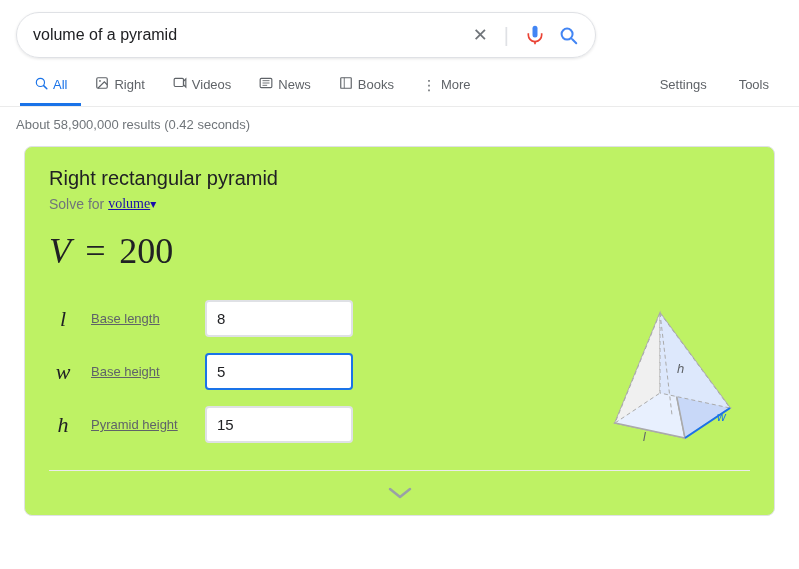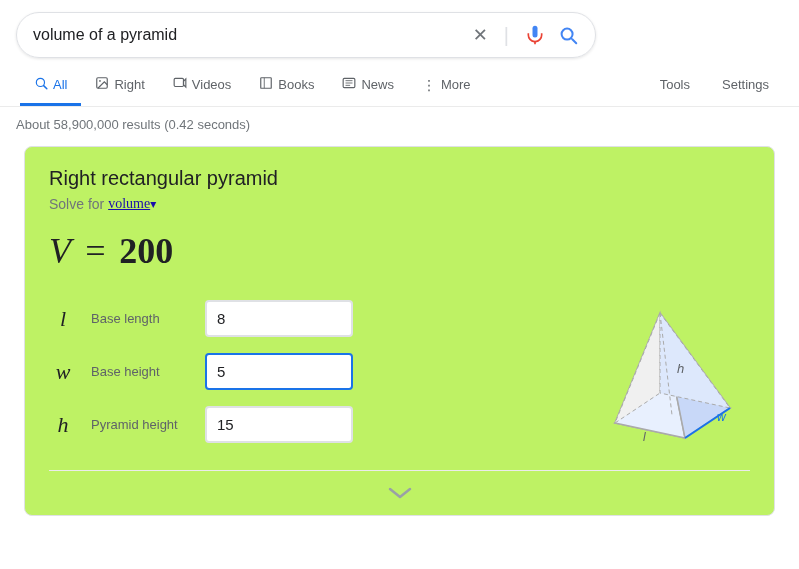--- a/index.html
+++ b/index.html
@@ -122,21 +122,21 @@
       display: flex;
       align-items: center;
       gap: 12px;
     }
     .formula-v {
       font-style: italic;
       font-family: Georgia, serif;
     }
     .formula-value {
       font-style: normal;
-      font-weight: bold;
+      font-weight: normal;
     }
 
     
     .calc-inputs-area {
       display: flex;
       align-items: flex-start;
       gap: 20px;
     }
     .calc-inputs {
       flex: 1;
@@ -154,20 +154,21 @@
       font-style: italic;
       font-size: 22px;
       width: 28px;
       text-align: center;
       color: #202124;
     }
     .input-label {
       font-size: 13px;
       color: #5f6368;
       width: 100px;
+      text-decoration: underline;
     }
     .calc-input {
       border: 2px solid #dfe1e5;
       border-radius: 4px;
       padding: 8px 10px;
       font-size: 15px;
       width: 148px;
       outline: none;
       color: #202124;
     }
@@ -244,47 +245,47 @@
       <svg width="14" height="14" viewBox="0 0 24 24">
           <rect x="2" y="4" width="16" height="14" rx="2" fill="none" stroke="#5f6368" stroke-width="2"></rect>
           <polygon points="22,5 18,9 18,15 22,19" fill="none" stroke="#5f6368" stroke-width="2"></polygon>
         </svg>
     </span>
     <span>Videos</span>
   </a>
   <a class="nav-tab">
     <span class="nav-tab-icon">
       <svg width="14" height="14" viewBox="0 0 24 24">
-          <rect x="3" y="3" width="18" height="18" rx="1" fill="none" stroke="#5f6368" stroke-width="2"></rect>
-          <line x1="9" y1="3" x2="9" y2="21" stroke="#5f6368" stroke-width="1.5"></line>
-        </svg>
-    </span>
-    <span>Books</span>
-  </a>
-  <a class="nav-tab">
-    <span class="nav-tab-icon">
-      <svg width="14" height="14" viewBox="0 0 24 24">
           <rect x="2" y="4" width="20" height="16" rx="2" fill="none" stroke="#5f6368" stroke-width="2"></rect>
           <line x1="6" y1="8" x2="18" y2="8" stroke="#5f6368" stroke-width="1.5"></line>
           <line x1="6" y1="12" x2="18" y2="12" stroke="#5f6368" stroke-width="1.5"></line>
           <line x1="6" y1="16" x2="14" y2="16" stroke="#5f6368" stroke-width="1.5"></line>
         </svg>
     </span>
     <span>News</span>
   </a>
   <a class="nav-tab">
+    <span class="nav-tab-icon">
+      <svg width="14" height="14" viewBox="0 0 24 24">
+          <rect x="3" y="3" width="18" height="18" rx="1" fill="none" stroke="#5f6368" stroke-width="2"></rect>
+          <line x1="9" y1="3" x2="9" y2="21" stroke="#5f6368" stroke-width="1.5"></line>
+        </svg>
+    </span>
+    <span>Books</span>
+  </a>
+  <a class="nav-tab">
     <span class="nav-tab-icon">⋮</span>
     <span>More</span>
   </a>
   <div class="nav-settings-tools">
     <a class="nav-tab">
-      <span>Tools</span>
+      <span>Settings</span>
     </a>
     <a class="nav-tab">
-      <span>Settings</span>
+      <span>Tools</span>
     </a>
   </div>
 </nav>
 
 <div class="results-count">
   <span>About 58,900,000 results (0.42 seconds)</span>
 </div>
 
 <div class="calc-card">
   <div class="calc-title">Right rectangular pyramid</div>

